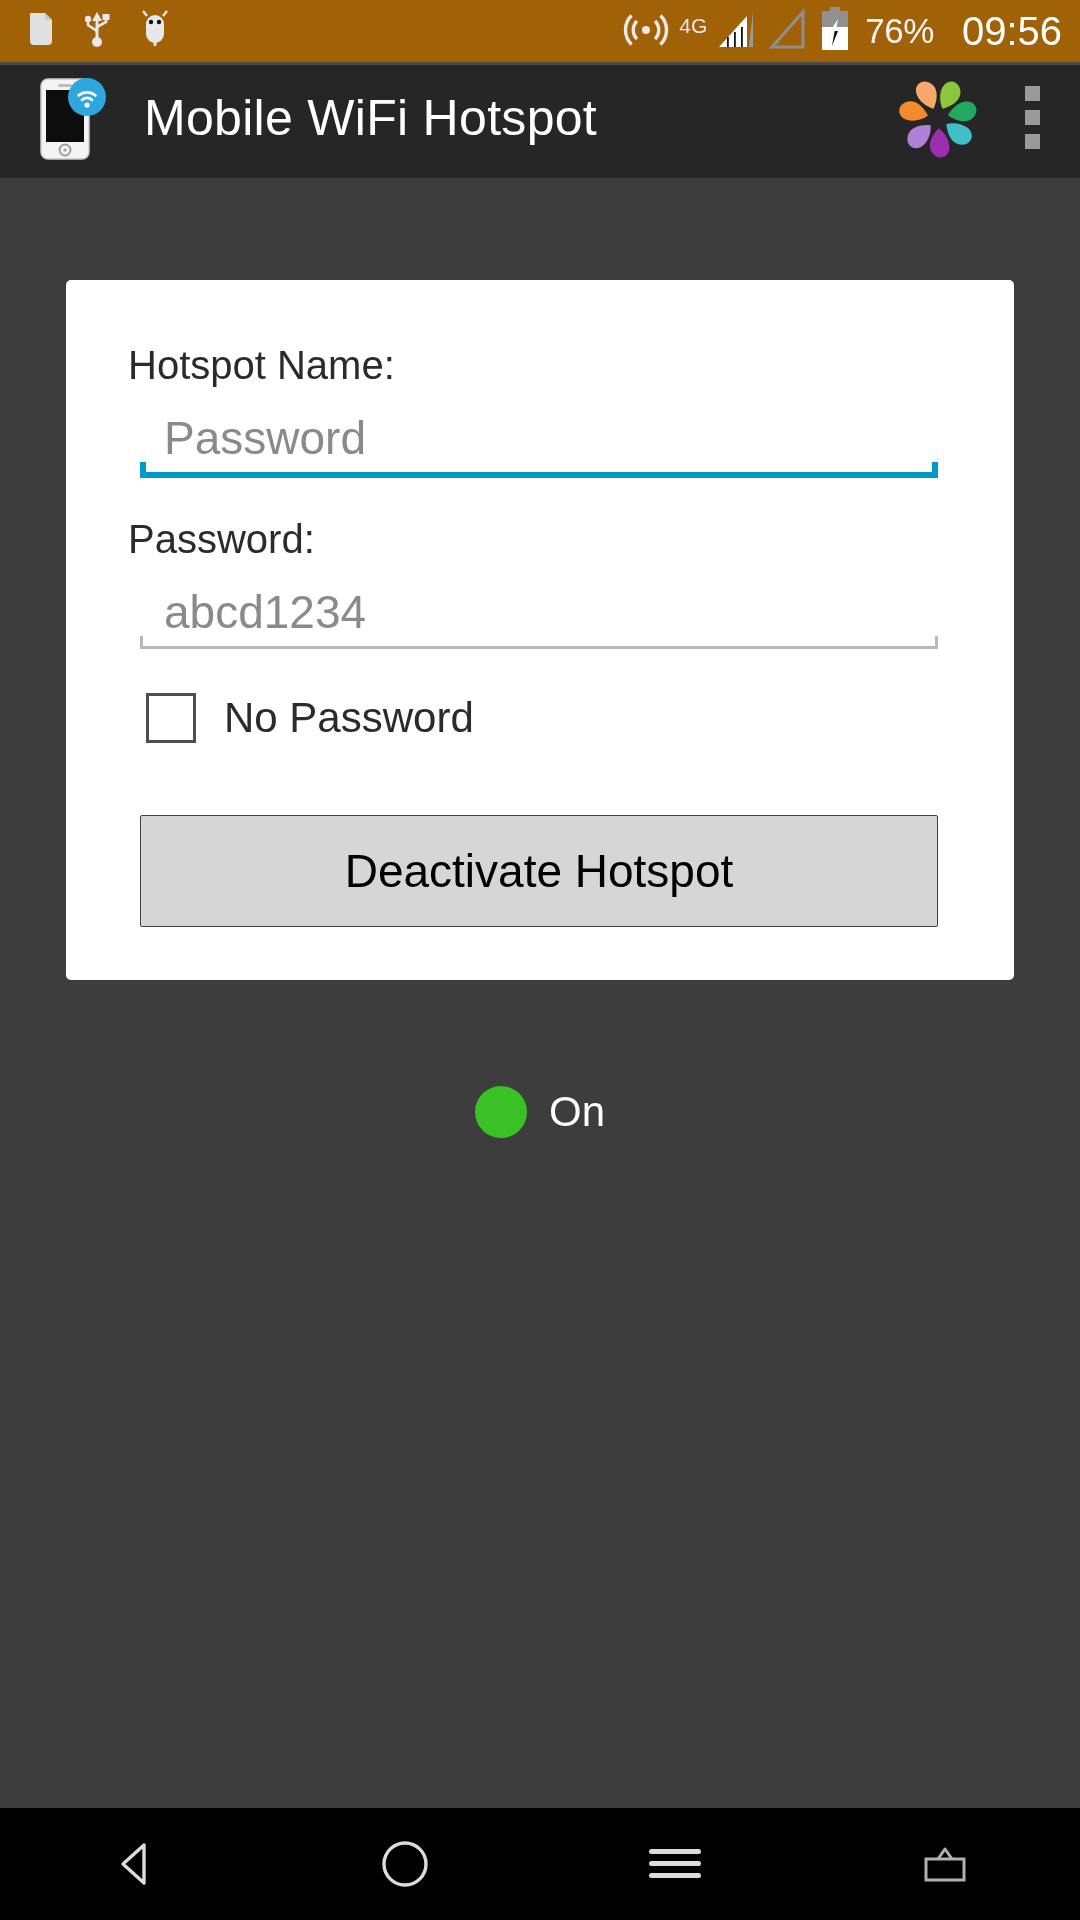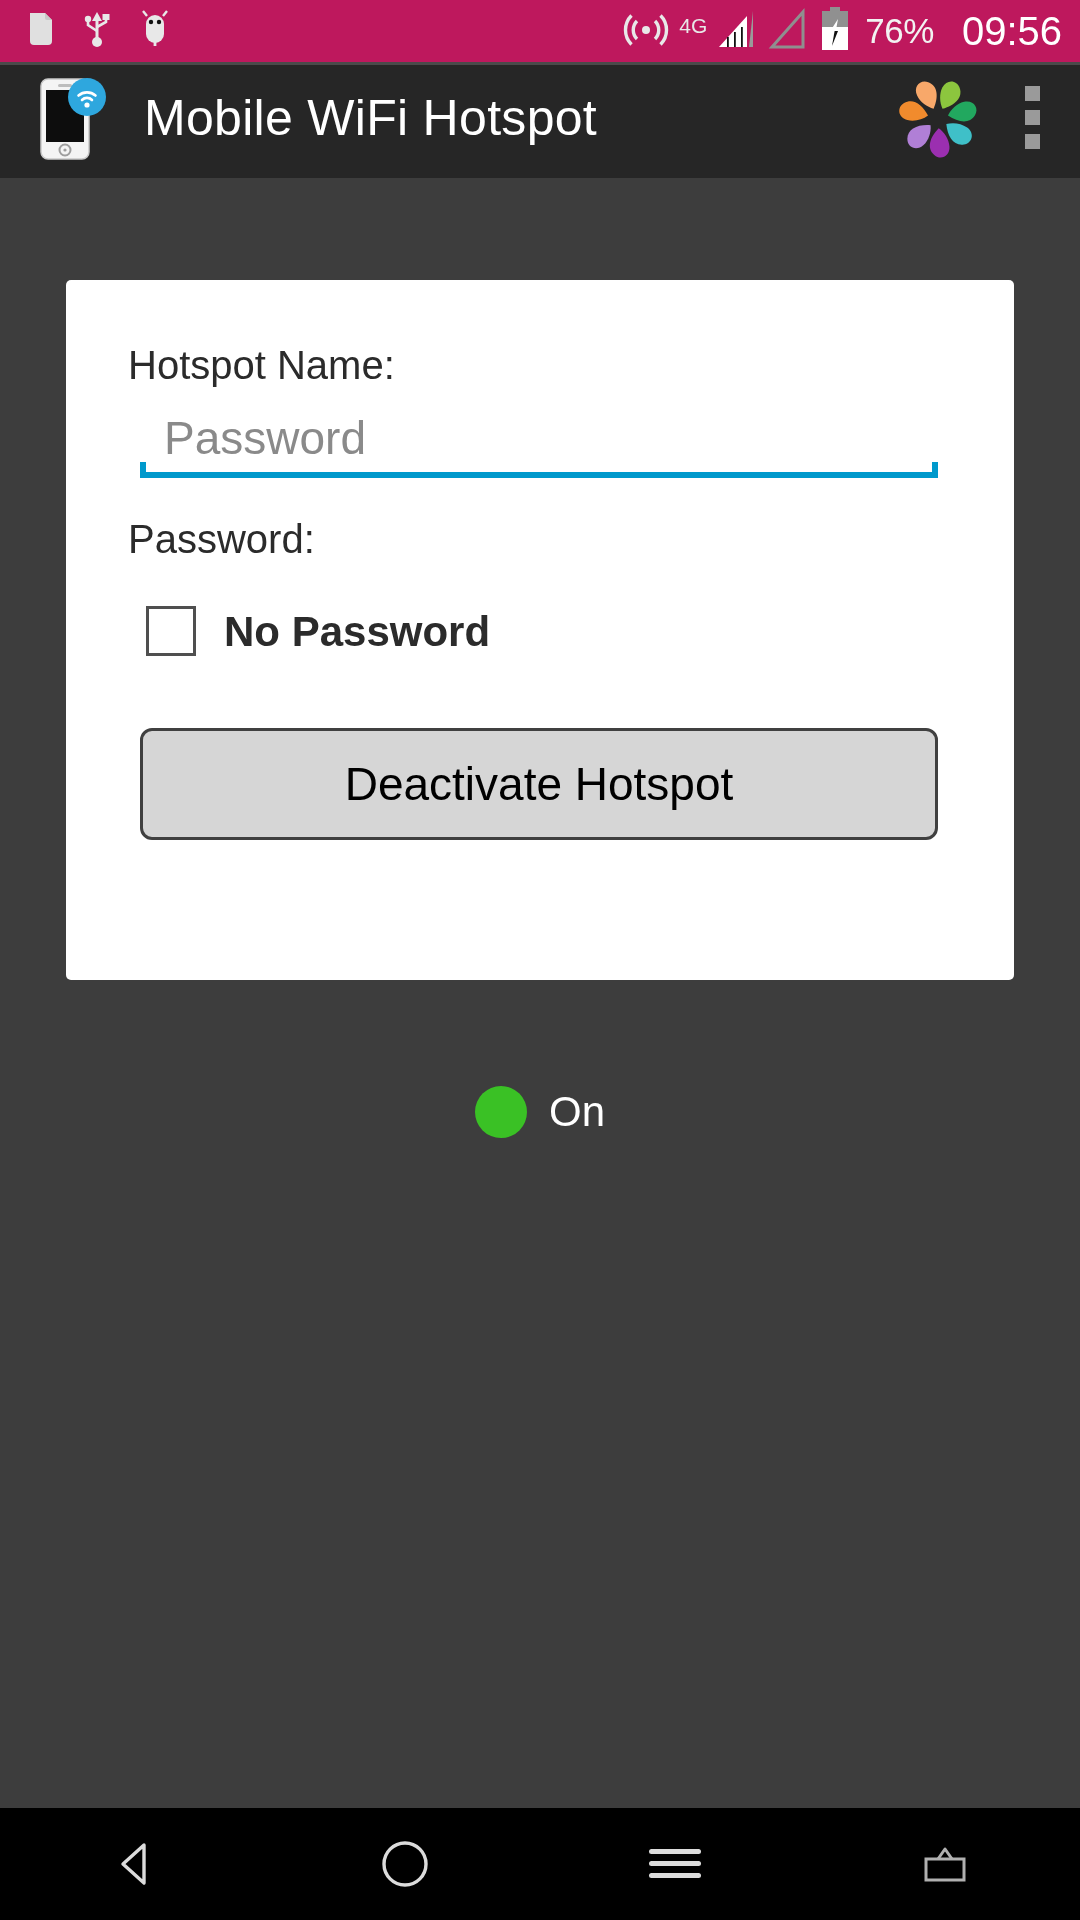--- a/index.html
+++ b/index.html
@@ -14,21 +14,21 @@
     overflow: hidden;
     position: relative;
   }
 
   
   #status-bar {
     position: absolute;
     top: 0; left: 0;
     width: 1080px;
     height: 62px;
-    background: #be185d;
+    background: #a16207;
     display: flex;
     align-items: center;
     box-sizing: border-box;
     padding: 0 18px 0 28px;
   }
   #status-left {
     display: flex;
     align-items: center;
     gap: 28px;
   }
@@ -191,22 +191,21 @@
   .unfocused .field-underline::after {
     right: 0; bottom: 0; width: 3px; height: 13px; background: #b8b8b8;
   }
 
   #password-label { margin-top: 38px; }
 
   #checkbox-row {
     margin-top: 44px;
     margin-left: 18px;
     display: flex;
-    align-items: flex-end;
-    font-weight: bold;
+    align-items: center;
   }
   #checkbox-box {
     width: 50px;
     height: 50px;
     border: 3px solid #4f4f4f;
     background: #ffffff;
     box-sizing: border-box;
     flex: 0 0 auto;
   }
   #checkbox-label {
@@ -215,22 +214,22 @@
     margin-left: 28px;
     white-space: nowrap;
   }
 
   #action-button {
     margin-top: 72px;
     margin-left: 12px;
     width: 798px;
     height: 112px;
     background: #d6d6d6;
-    border: 3px solid #404040;
-    border-radius: 12px;
+    border: 1px solid #404040;
+    border-radius: 2px;
     box-sizing: border-box;
     display: flex;
     align-items: center;
     justify-content: center;
     color: #000000;
     font-size: 46px;
     white-space: nowrap;
   }
 
   #status-row {
@@ -402,20 +401,24 @@
 
   <div id="card">
 
     <div class="field-label">Hotspot Name:</div>
     <div class="field-wrap focused">
       <div class="field-value">Password</div>
       <div class="field-underline"></div>
     </div>
 
     <div class="field-label" id="password-label">Password:</div>
+    <div class="field-wrap unfocused">
+      <div class="field-value">abcd1234</div>
+      <div class="field-underline"></div>
+    </div>
 
     <div id="checkbox-row">
       <span id="checkbox-box"></span>
       <span id="checkbox-label">No Password</span>
     </div>
 
     <div id="action-button">Deactivate Hotspot</div>
   </div>
 
   <div id="status-row">

